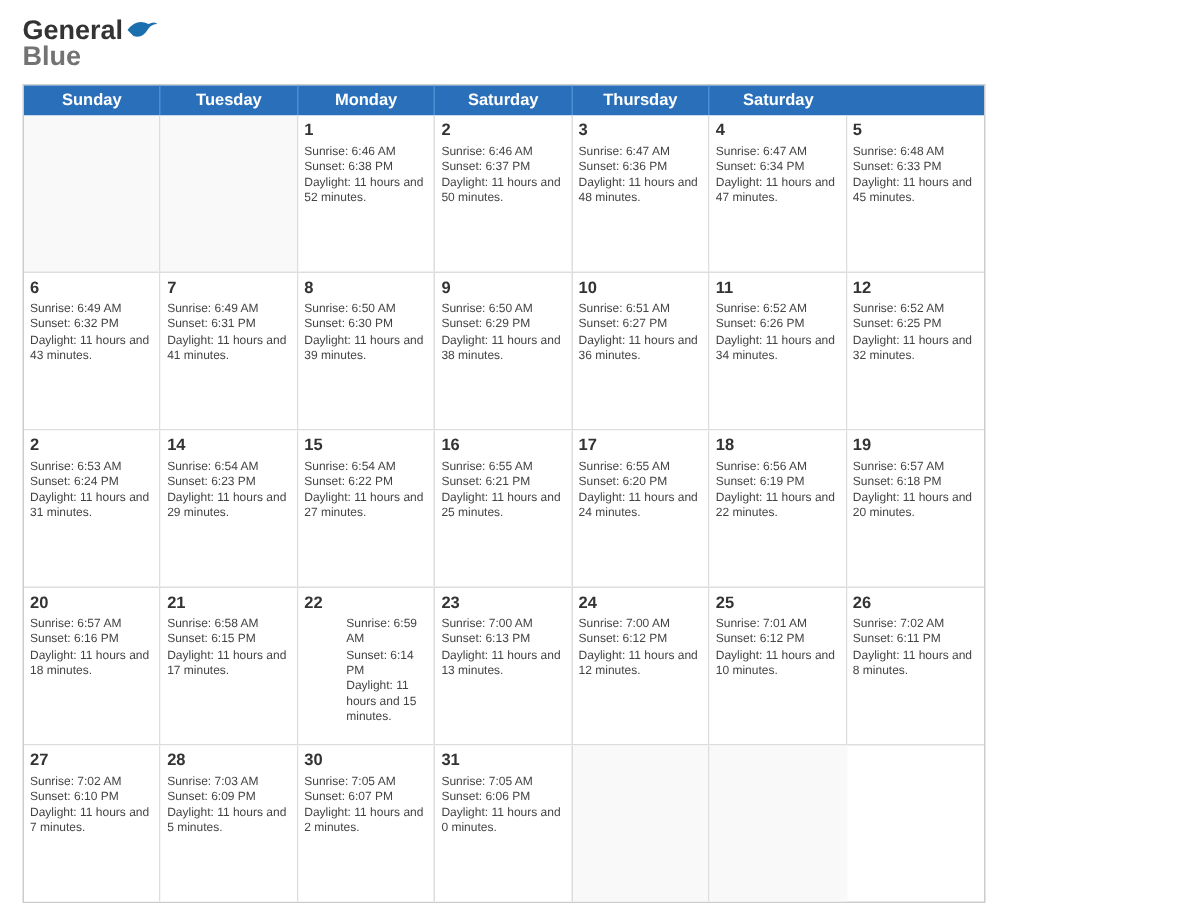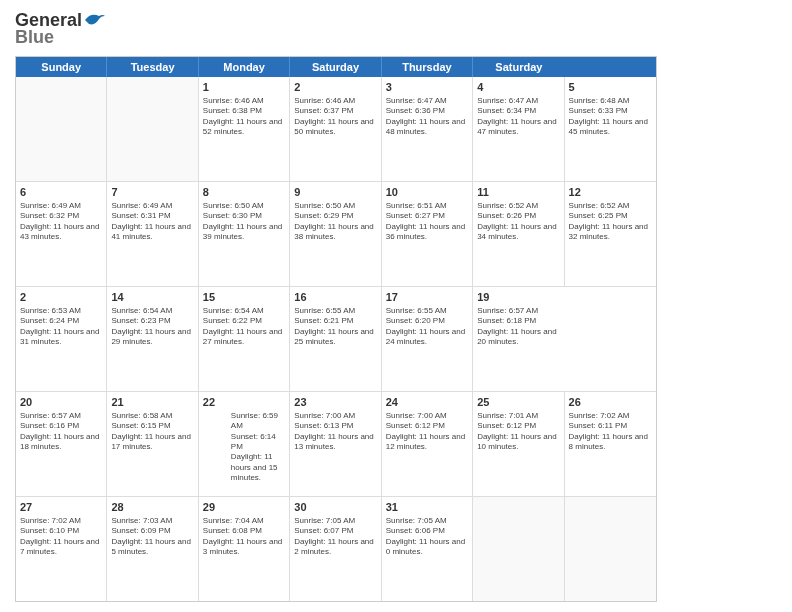--- a/index.html
+++ b/index.html
@@ -231,20 +231,26 @@
 Sunset: 6:21 PM
 Daylight: 11 hours and 25 minutes.</div>
           </div>
           <div class="cal-cell">
             <span class="day-num">17</span>
             <div class="cell-info" style="white-space: pre-line;">Sunrise: 6:55 AM
 Sunset: 6:20 PM
 Daylight: 11 hours and 24 minutes.</div>
           </div>
           <div class="cal-cell">
+            <span class="day-num">18</span>
+            <div class="cell-info" style="white-space: pre-line;">Sunrise: 6:56 AM
+Sunset: 6:19 PM
+Daylight: 11 hours and 22 minutes.</div>
+          </div>
+          <div class="cal-cell">
             <span class="day-num">19</span>
             <div class="cell-info" style="white-space: pre-line;">Sunrise: 6:57 AM
 Sunset: 6:18 PM
 Daylight: 11 hours and 20 minutes.</div>
           </div>
         </div>
         <div class="cal-row">
           <div class="cal-cell">
             <span class="day-num">20</span>
             <div class="cell-info" style="white-space: pre-line;">Sunrise: 6:57 AM
@@ -293,26 +299,20 @@
             <span class="day-num">27</span>
             <div class="cell-info" style="white-space: pre-line;">Sunrise: 7:02 AM
 Sunset: 6:10 PM
 Daylight: 11 hours and 7 minutes.</div>
           </div>
           <div class="cal-cell">
             <span class="day-num">28</span>
             <div class="cell-info" style="white-space: pre-line;">Sunrise: 7:03 AM
 Sunset: 6:09 PM
 Daylight: 11 hours and 5 minutes.</div>
-          </div>
-          <div class="cal-cell">
-            <span class="day-num">29</span>
-            <div class="cell-info" style="white-space: pre-line;">Sunrise: 7:04 AM
-Sunset: 6:08 PM
-Daylight: 11 hours and 3 minutes.</div>
           </div>
           <div class="cal-cell">
             <span class="day-num">30</span>
             <div class="cell-info" style="white-space: pre-line;">Sunrise: 7:05 AM
 Sunset: 6:07 PM
 Daylight: 11 hours and 2 minutes.</div>
           </div>
           <div class="cal-cell">
             <span class="day-num">31</span>
             <div class="cell-info" style="white-space: pre-line;">Sunrise: 7:05 AM

